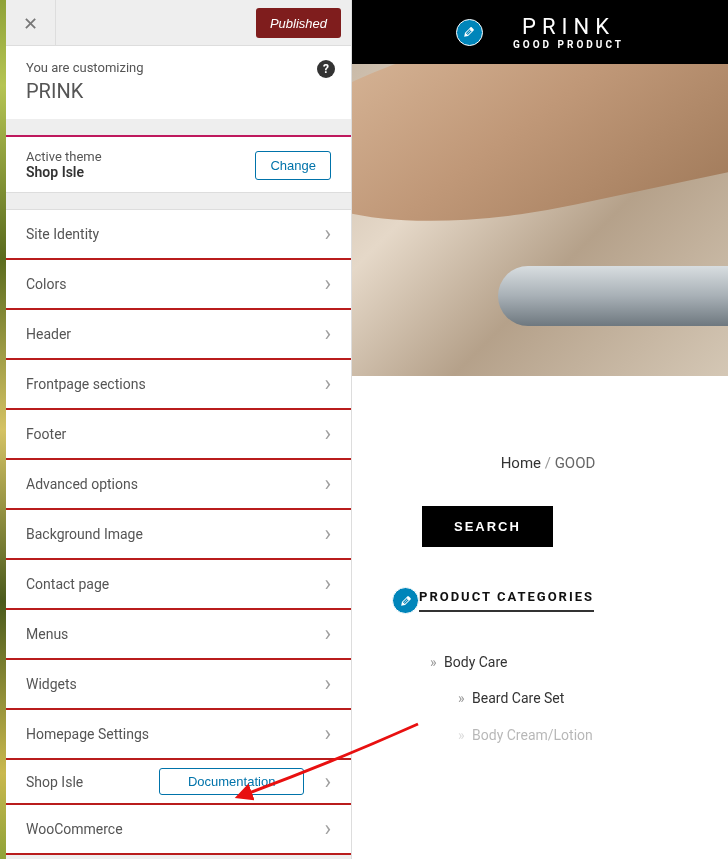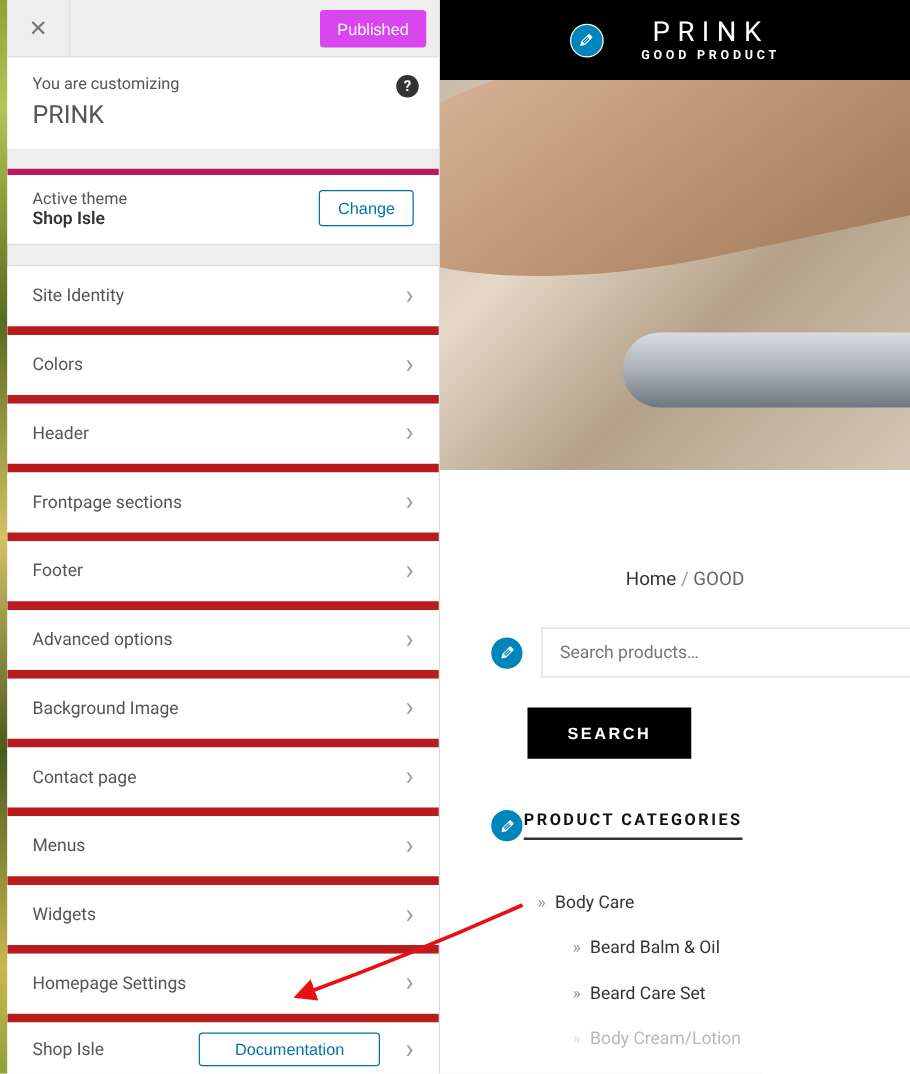--- a/index.html
+++ b/index.html
@@ -44,29 +44,30 @@
       display: flex;
       align-items: center;
       justify-content: center;
       font-size: 18px;
       color: #777;
       border-right: 1px solid #ddd;
       cursor: pointer;
     }
     .top-spacer { flex: 1; }
     .publish-btn {
-      background: #d946ef;
+      background: #7f1d1d;
       color: #fff;
       border: none;
       height: 30px;
       padding: 0 14px;
       margin: 8px 10px;
       font-size: 13px;
       border-radius: 3px;
       cursor: pointer;
+      font-style: italic;
     }
     .customizing-header {
       background: #fff;
       padding: 14px 20px 16px;
       position: relative;
     }
     .customizing-text {
       font-size: 13px;
       color: #555;
     }
@@ -89,23 +90,23 @@
       font-size: 20px;
       color: #555;
       margin-top: 4px;
       font-weight: 400;
     }
     .theme-section {
       background: #fff;
       padding: 12px 20px;
       display: flex;
       justify-content: space-between;
-      align-items: flex-start;
+      align-items: flex-end;
       margin-top: 16px;
-      border-top: 5px solid #be185d;
+      border-top: 2px solid #be185d;
       border-bottom: 1px solid #ddd;
     }
     .theme-label {
       font-size: 13px;
       color: #555;
     }
     .theme-name {
       font-size: 14px;
       color: #333;
       font-weight: 600;
@@ -118,21 +119,21 @@
       font-size: 13px;
       border-radius: 3px;
       cursor: pointer;
     }
     .menu-list {
       margin-top: 16px;
       border-top: 1px solid #ddd;
     }
     .menu-item {
       background: #fff;
-      border-bottom: 7px solid #b91c1c;
+      border-bottom: 2px solid #b91c1c;
       padding: 13px 20px;
       display: flex;
       justify-content: space-between;
       align-items: center;
       cursor: pointer;
       color: #555;
       font-size: 14px;
     }
     .menu-item.has-btn {
       padding: 8px 20px 8px 20px;
@@ -397,44 +398,35 @@
 
   <div class="hero">
     <div class="arm"></div>
     <div class="faucet"></div>
   </div>
 
   <div class="breadcrumb-row">
     <span class="home">Home</span><span class="sep"> / </span><span>GOOD</span>
   </div>
 
-  <div class="search-row">
-    <div class="edit-badge">
-      <svg width="14" height="14" viewBox="0 0 20 20" fill="currentColor">
-          <path d="M13.89 3.39l2.71 2.72c.46.46.42 1.24.03 1.64l-8.01 8.02-5.56 1.16 1.16-5.58s7.6-7.63 7.99-8.03c.39-.39 1.22-.39 1.68.07zm-2.73 2.79l-5.59 5.61 1.11 1.11 5.54-5.65-1.06-1.07zm-2.97 8.23l5.58-5.6-1.07-1.08-5.59 5.6 1.08 1.08z"></path>
-        </svg>
-    </div>
-    <input class="search-input" placeholder="Search products…" style="">
-  </div>
   <div class="search-btn-row">
     <button class="search-btn">SEARCH</button>
   </div>
 
   <div class="cat-header">
     <div class="edit-badge">
       <svg width="14" height="14" viewBox="0 0 20 20" fill="currentColor">
           <path d="M13.89 3.39l2.71 2.72c.46.46.42 1.24.03 1.64l-8.01 8.02-5.56 1.16 1.16-5.58s7.6-7.63 7.99-8.03c.39-.39 1.22-.39 1.68.07zm-2.73 2.79l-5.59 5.61 1.11 1.11 5.54-5.65-1.06-1.07zm-2.97 8.23l5.58-5.6-1.07-1.08-5.59 5.6 1.08 1.08z"></path>
         </svg>
     </div>
     <span class="cat-title">PRODUCT CATEGORIES</span>
   </div>
 
   <div class="cat-list">
     <div><span class="bullet">»</span> <span>Body Care</span></div>
-    <div class="sub"><span class="bullet">»</span> <span>Beard Balm &amp; Oil</span></div>
     <div class="sub"><span class="bullet">»</span> <span>Beard Care Set</span></div>
     <div class="sub" style="opacity:0.35"><span class="bullet">»</span> <span>Body Cream/Lotion</span></div>
   </div>
 </div>
 
 <svg class="arrow" style="left:228px;top:714px;" width="200" height="100">
   <defs>
     <marker id="ah" markerWidth="10" markerHeight="10" refX="2" refY="3" orient="auto">
       <polygon points="0 0, 6 3, 0 6" fill="#e81010"></polygon>
     </marker>

